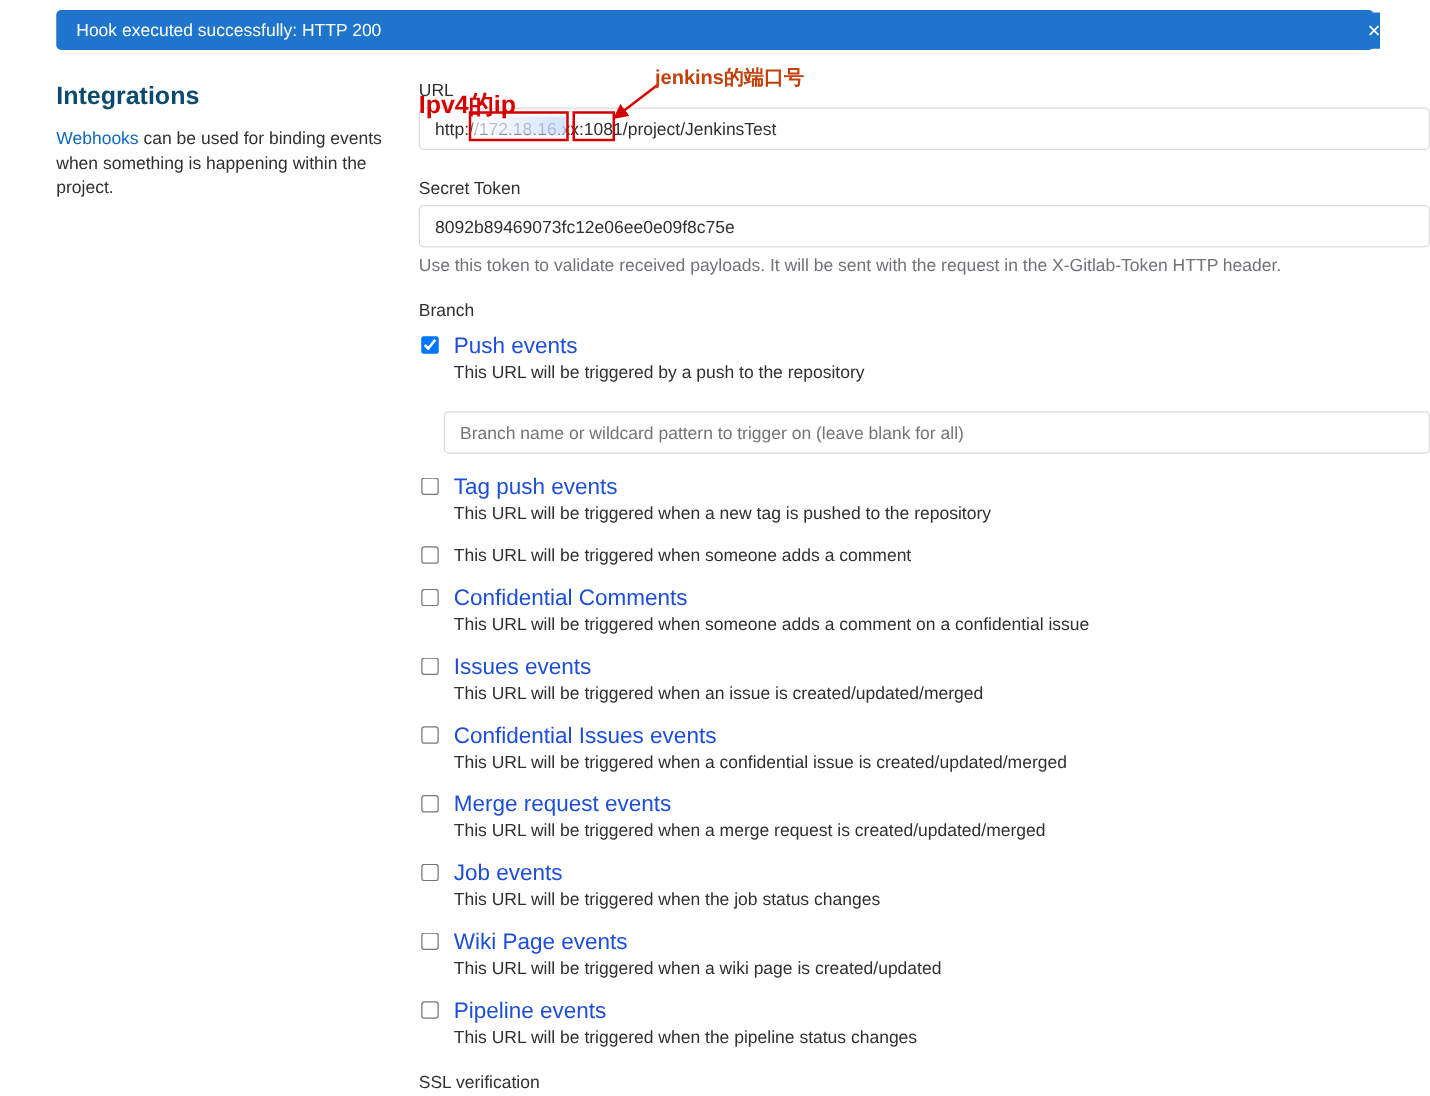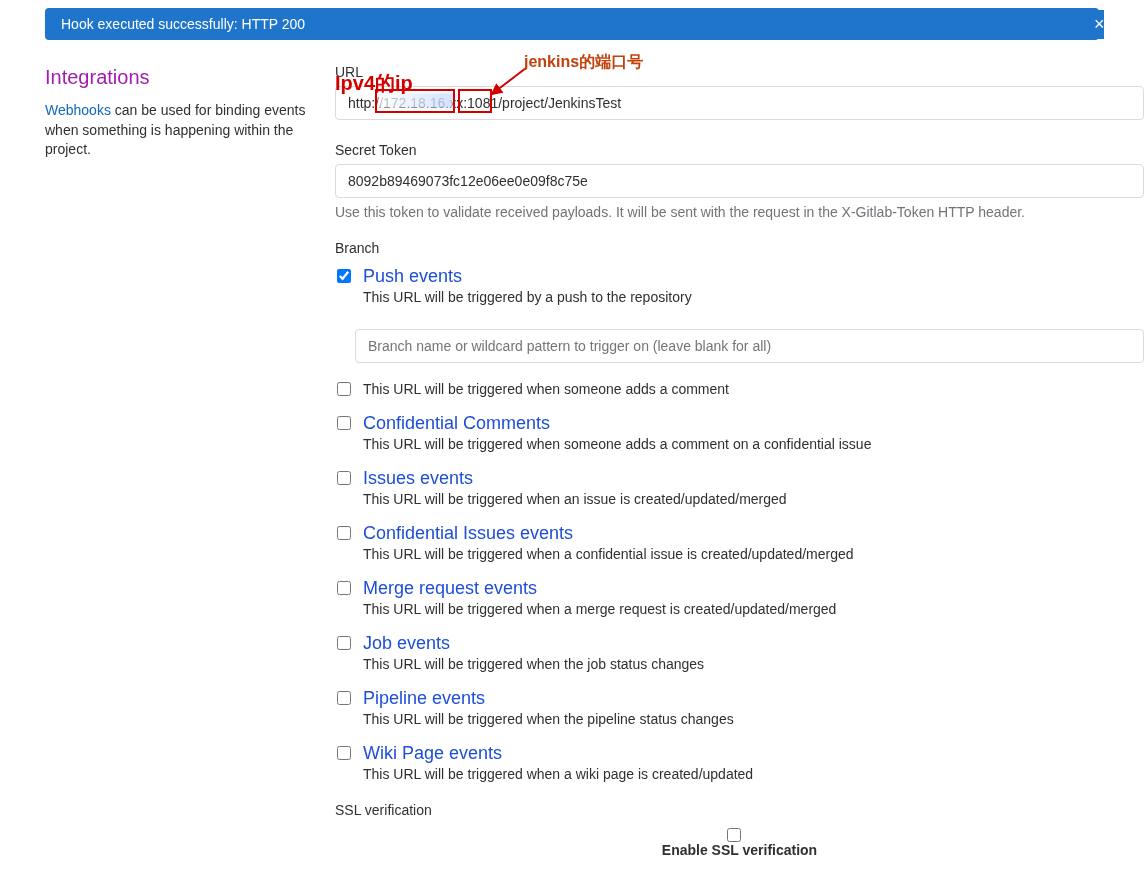--- a/index.html
+++ b/index.html
@@ -2,21 +2,21 @@
 <html><head>
   <meta charset="utf-8">
   <style>
     * { box-sizing: border-box; margin: 0; padding: 0; }
     body { font-family: -apple-system, BlinkMacSystemFont, "Segoe UI", Helvetica, Arial, sans-serif; font-size: 14px; color: #303030; background: #fff; }
     .container { display: flex; flex-direction: column; width: 100%; }
     .alert-banner { background: #1f75cb; color: #fff; margin: 8px 45px 8px 45px; padding: 8px 16px; border-radius: 4px; position: relative; font-size: 14px; }
     .alert-close { position: absolute; right: -5px; top: 2px; color: #fff; font-size: 18px; background: #1f75cb; width: 10px; padding:4px 0; }
     .main-layout { display: flex; padding: 0 0 0 45px; }
     .sidebar { width: 290px; flex-shrink: 0; padding-right: 24px; padding-top: 18px; }
-    .sidebar h1 { font-size: 20px; font-weight: 400; margin-bottom: 12px; color: #a21caf; }
+    .sidebar h1 { font-size: 20px; font-weight: 700; margin-bottom: 12px; color: #0c4a6e; }
     .sidebar p { font-size: 14px; color: #303030; line-height: 1.4; }
     .sidebar a { color: #1068bf; text-decoration: none; }
     .content { flex: 1; padding-top: 10px; min-width: 0; }
     label.field-label { display: block; font-size: 14px; color: #303030; margin-bottom: 6px; margin-top: 6px;}
     .text-input { width: 100%; padding: 8px 12px; border: 1px solid #dbdbdb; border-radius: 4px; font-size: 14px; color: #303030; background: #fff; }
     .help-text { color: #737278; font-size: 14px; margin-top: 6px; }
     .section-label { font-size: 14px; color: #303030; margin-top: 20px; margin-bottom: 10px; display:block;}
     .trigger-item { display: flex; align-items: flex-start; margin-bottom: 16px; padding-left: 2px; }
     .trigger-item input[type="checkbox"] { margin-top: 3px; margin-right: 12px; width: 14px; height: 14px; flex-shrink: 0; }
     .trigger-text { flex: 1; }
@@ -87,20 +87,26 @@
 
       <div id="triggers-container"><div class="trigger-item">
             <input type="checkbox" checked="" style="">
             <div class="trigger-text">
               <div class="trigger-title">Push events</div>
               <div class="trigger-desc">This URL will be triggered by a push to the repository</div>
             </div>
           </div><input type="text" class="branch-input" placeholder="Branch name or wildcard pattern to trigger on (leave blank for all)" style=""><div style="height: 16px;"></div><div class="trigger-item">
             <input type="checkbox" style="">
             <div class="trigger-text">
+              <div class="trigger-title">Tag push events</div>
+              <div class="trigger-desc">This URL will be triggered when a new tag is pushed to the repository</div>
+            </div>
+          </div><div class="trigger-item">
+            <input type="checkbox" style="">
+            <div class="trigger-text">
               <div class="trigger-desc">This URL will be triggered when someone adds a comment</div>
             </div>
           </div><div class="trigger-item">
             <input type="checkbox" style="">
             <div class="trigger-text">
               <div class="trigger-title">Confidential Comments</div>
               <div class="trigger-desc">This URL will be triggered when someone adds a comment on a confidential issue</div>
             </div>
           </div><div class="trigger-item">
             <input type="checkbox" style="">
@@ -122,28 +128,28 @@
             </div>
           </div><div class="trigger-item">
             <input type="checkbox" style="">
             <div class="trigger-text">
               <div class="trigger-title">Job events</div>
               <div class="trigger-desc">This URL will be triggered when the job status changes</div>
             </div>
           </div><div class="trigger-item">
             <input type="checkbox" style="">
             <div class="trigger-text">
-              <div class="trigger-title">Pipeline events</div>
-              <div class="trigger-desc">This URL will be triggered when the pipeline status changes</div>
+              <div class="trigger-title">Wiki Page events</div>
+              <div class="trigger-desc">This URL will be triggered when a wiki page is created/updated</div>
             </div>
           </div><div class="trigger-item">
             <input type="checkbox" style="">
             <div class="trigger-text">
-              <div class="trigger-title">Wiki Page events</div>
-              <div class="trigger-desc">This URL will be triggered when a wiki page is created/updated</div>
+              <div class="trigger-title">Pipeline events</div>
+              <div class="trigger-desc">This URL will be triggered when the pipeline status changes</div>
             </div>
           </div></div>
 
       <div class="ssl-section">
         <div class="ssl-title">SSL verification</div>
         <div class="ssl-row">
           <input type="checkbox" id="ssl-cb" style="">
           <label for="ssl-cb">Enable SSL verification</label>
         </div>
       </div>

